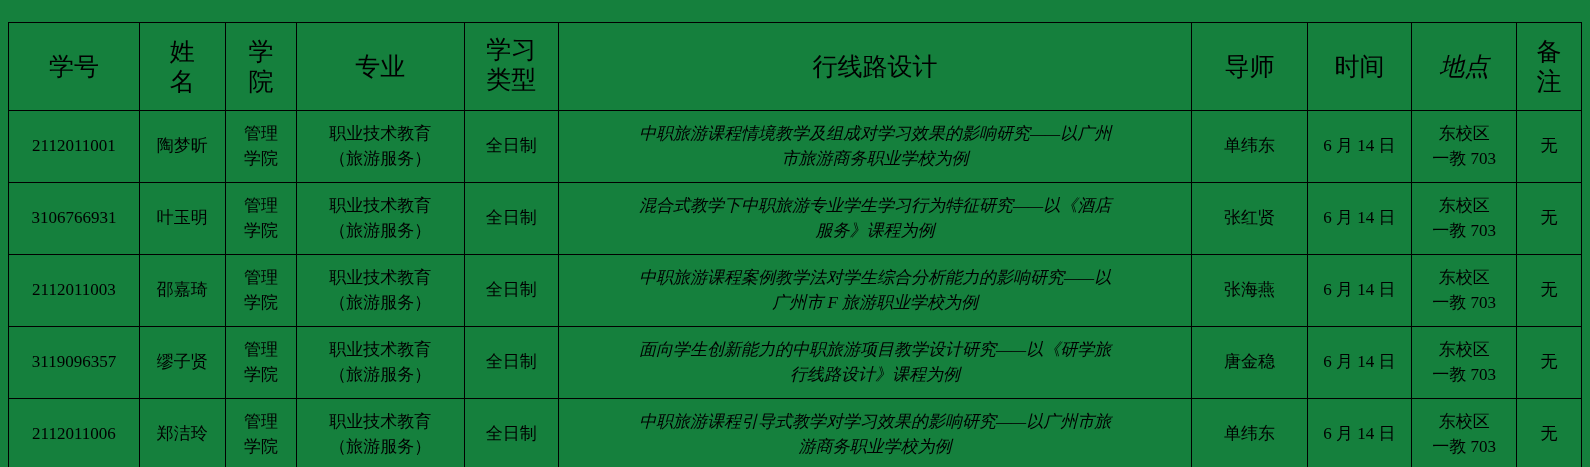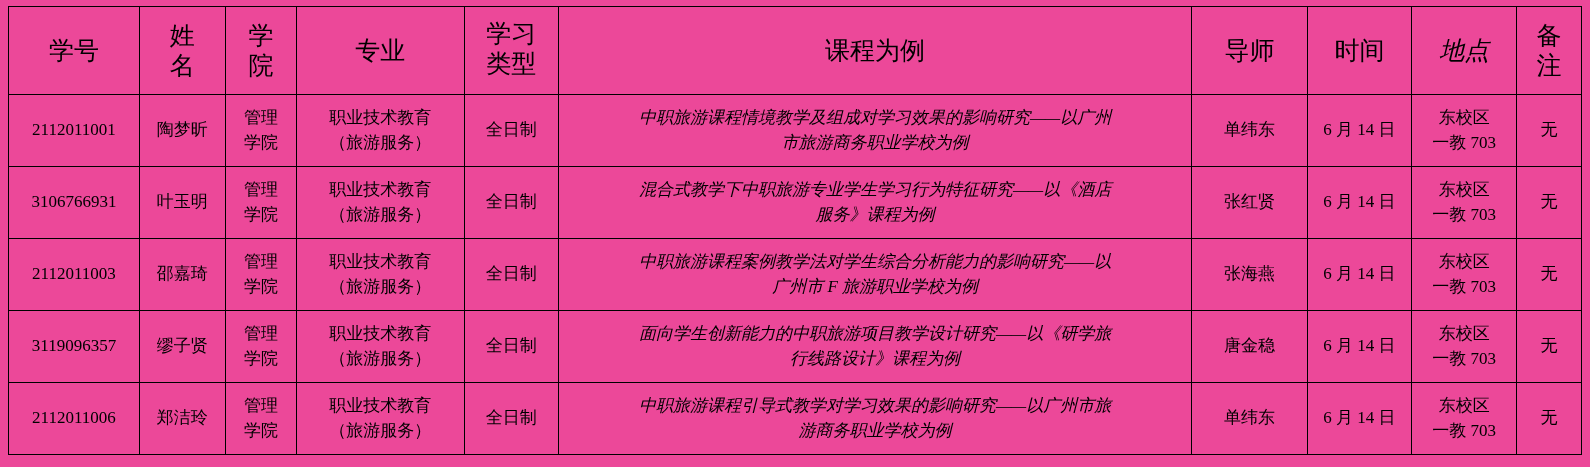--- a/index.html
+++ b/index.html
@@ -8,23 +8,23 @@
     background: #ffffff;
   }
   body {
     font-family: "Liberation Serif", "DejaVu Serif", serif;
     color: #000000;
   }
   .page {
     width: 1590px;
     height: 467px;
     position: relative;
-    background: #ec4899;
+    background: #15803d;
     box-sizing: border-box;
-    padding: 6px 8px 0 8px;
+    padding: 22px 8px 0 8px;
   }
   table.thesis-table {
     border-collapse: collapse;
     table-layout: fixed;
     width: 1574px;
     margin: 0;
   }
   table.thesis-table th,
   table.thesis-table td {
     border: 1px solid #000000;
@@ -86,21 +86,21 @@
         </th>
         <th class="col-college">
           <span class="hdr-narrow">学</span><br>
           <span class="hdr-narrow">院</span>
         </th>
         <th class="col-major">专业</th>
         <th class="col-type">
           <span class="hdr-narrow">学习</span><br>
           <span class="hdr-narrow">类型</span>
         </th>
-        <th class="col-title">课程为例</th>
+        <th class="col-title">行线路设计</th>
         <th class="col-tutor">导师</th>
         <th class="col-time">时间</th>
         <th class="col-place">地点</th>
         <th class="col-note">
           <span class="hdr-narrow">备</span><br>
           <span class="hdr-narrow">注</span>
         </th>
       </tr>
     </thead>
     <tbody>

